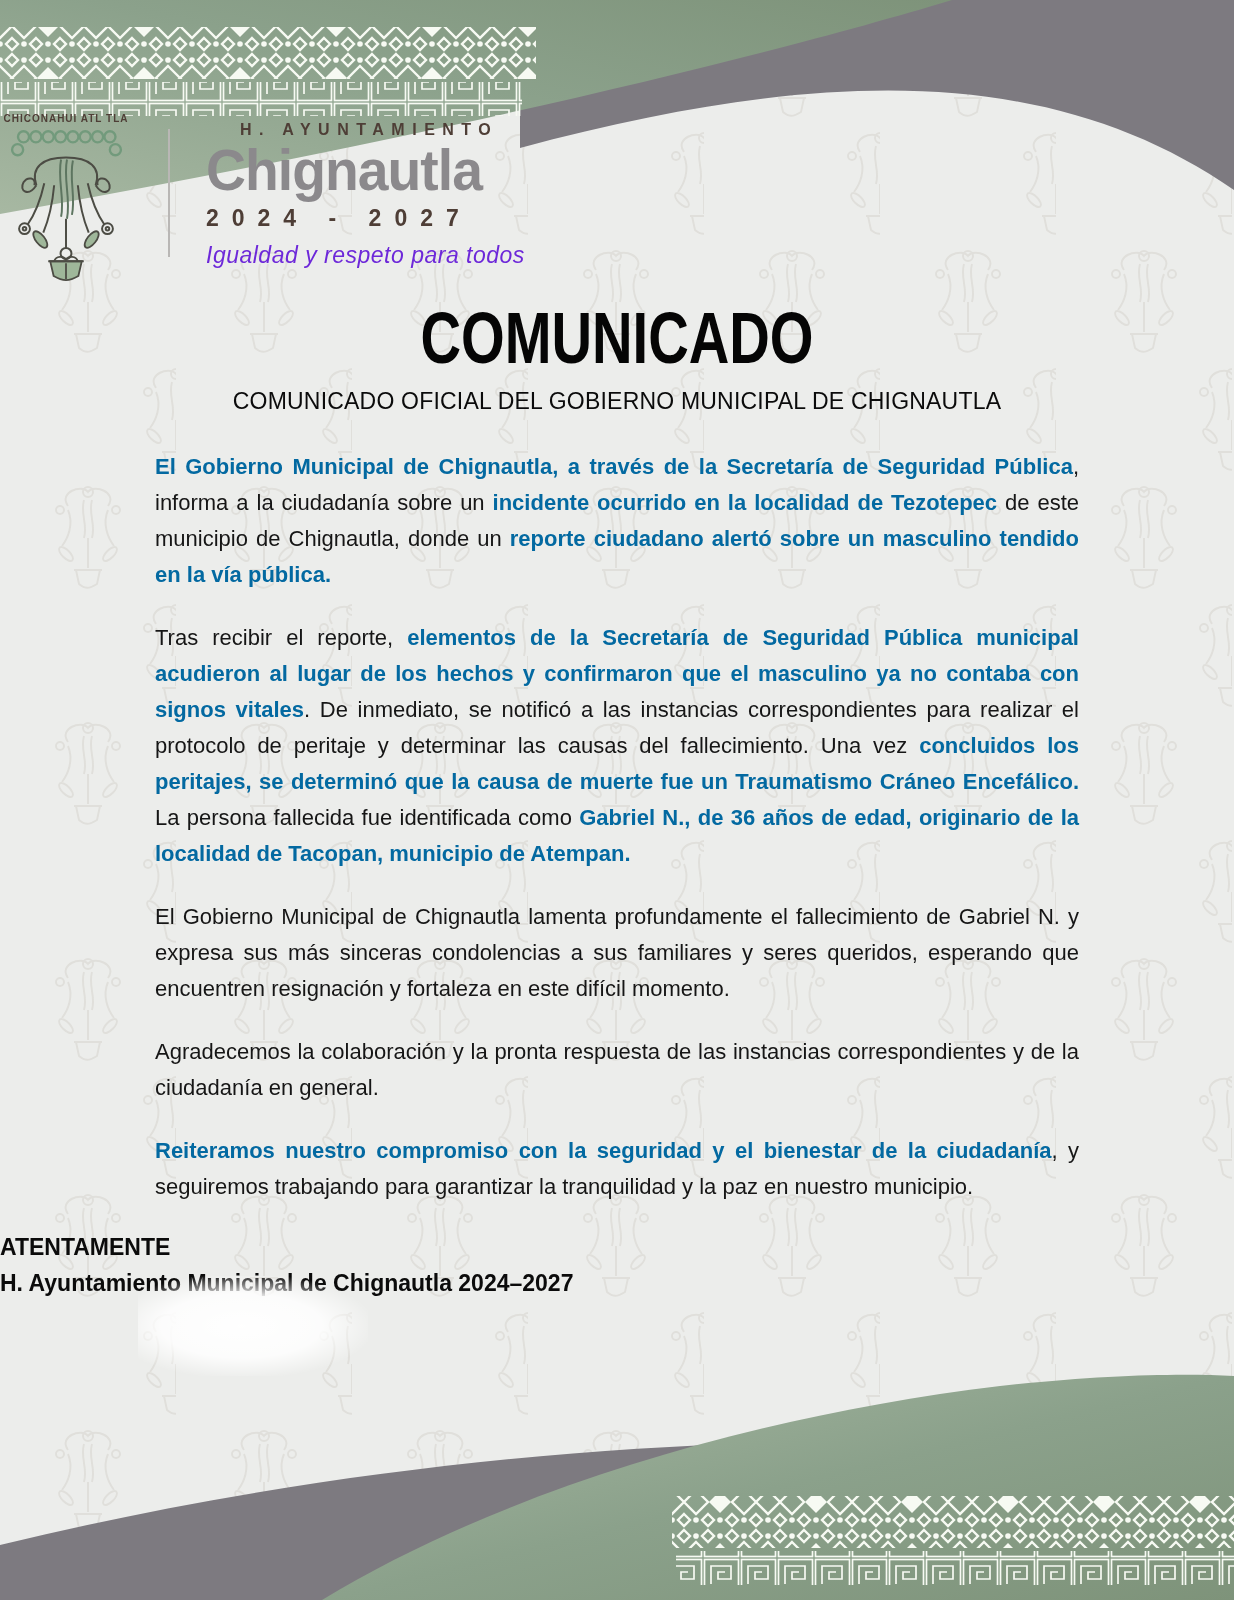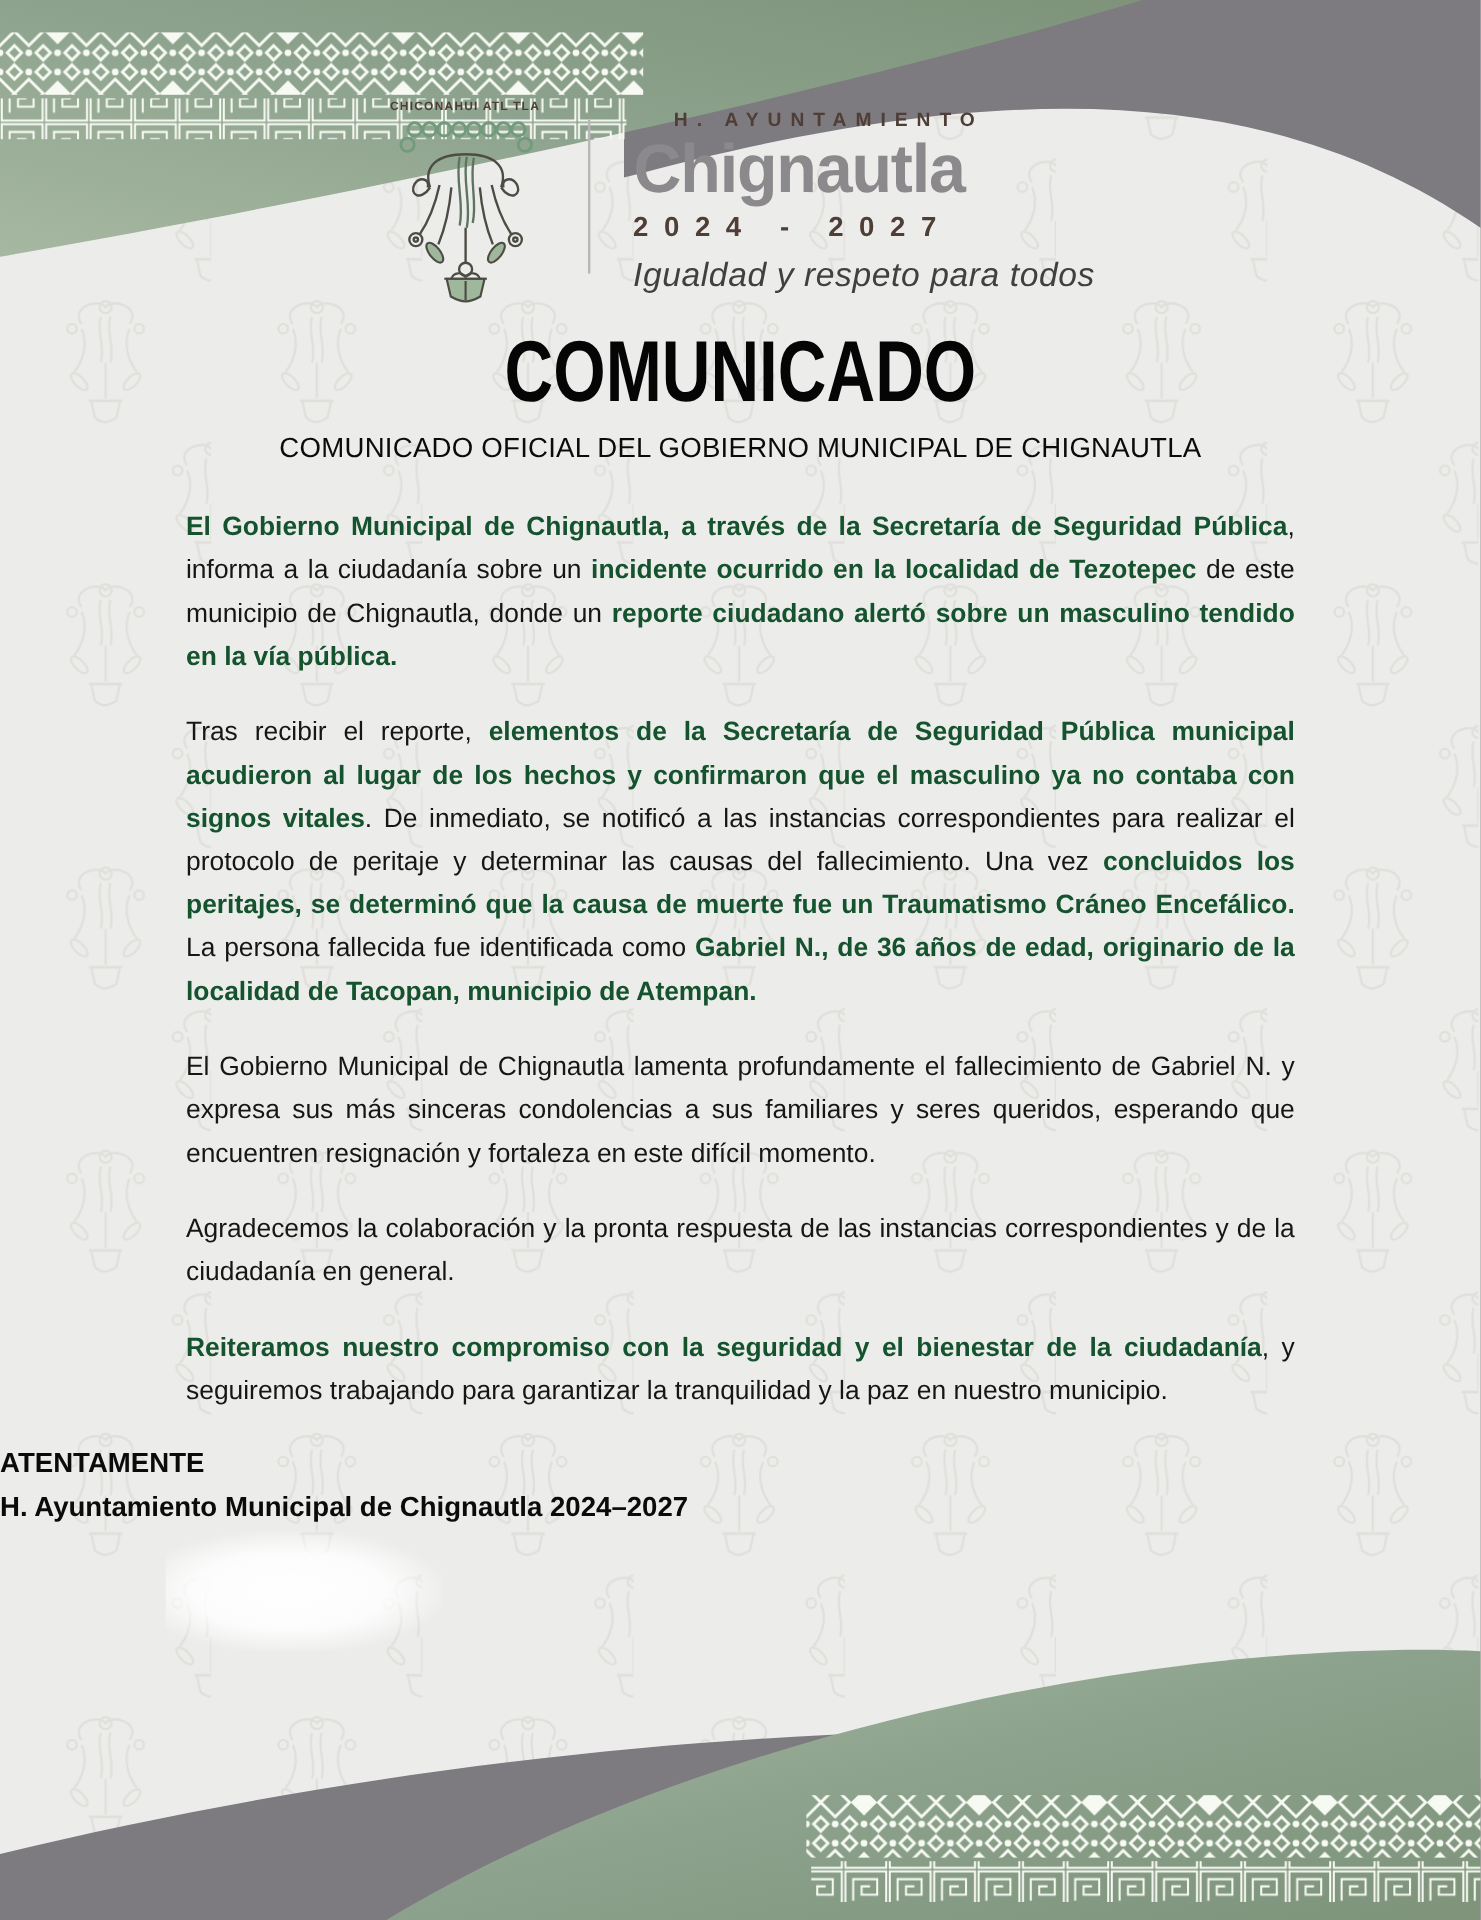--- a/index.html
+++ b/index.html
@@ -11,22 +11,22 @@
     overflow:hidden;
     font-family:"Liberation Sans", sans-serif;
     color:var(--ink,#1c1c1c);
   }
   .layer{position:absolute;left:0;top:0;pointer-events:none;}
   .band-bottom{top:auto;bottom:0;}
   .content{position:relative;z-index:3;}
 
   
   .logo-row{
-    margin-top:84px;
-    display:flex;justify-content:center;align-items:flex-start;gap:36px;
+    margin-top:113px;
+    display:flex;align-items:flex-start;gap:36px;
   }
   .glyph-col{width:132px;text-align:center;}
   .glyph-label{
     font-size:10px;font-weight:bold;letter-spacing:1px;
     color:var(--brown,#4e3e36);white-space:nowrap;
   }
   .logo-divider{width:2px;height:128px;background:#b9b7b5;margin-top:16px;}
   .logo-text{display:flex;flex-direction:column;align-items:flex-start;}
   .logo-org{
     font-size:16px;font-weight:bold;letter-spacing:7.5px;
@@ -36,21 +36,21 @@
     font-size:57px;font-weight:800;line-height:1.02;
     color:var(--logo_gray,#8b898c);
     transform:scaleX(.97);transform-origin:left center;
     letter-spacing:-1px;margin-top:2px;
   }
   .logo-period{
     font-size:23px;font-weight:bold;letter-spacing:13px;
     color:var(--brown,#4e3e36);margin-top:6px;
   }
   .logo-slogan{
-    font-size:28px;font-style:italic;color:#404040;
+    font-size:23px;font-style:italic;color:#6d28d9;
     margin-top:10px;letter-spacing:.5px;
   }
 
   
   .title{
     margin:16px 0 0 0;text-align:center;
     font-size:72px;line-height:1;font-weight:bold;
     letter-spacing:0;color:#050505;
     transform:scaleX(.78);transform-origin:center;
   }
@@ -60,21 +60,21 @@
     letter-spacing:.2px;
   }
 
   
   .body{width:924px;margin:34px auto 0 auto;}
   .body p{
     margin:0;text-align:justify;
     font-size:22px;line-height:36px;color:#161616;
   }
   .body p + p{margin-top:27px;}
-  .body b{color:#14532d;}
+  .body b{color:#0369a1;}
 
   
   .signature{margin-top:24px;}
   .signature div{
     font-size:23px;font-weight:bold;line-height:36px;color:#0b0b0b;
   }
 
   
   .smudge{
     position:absolute;z-index:4;left:138px;top:1276px;width:230px;height:100px;

